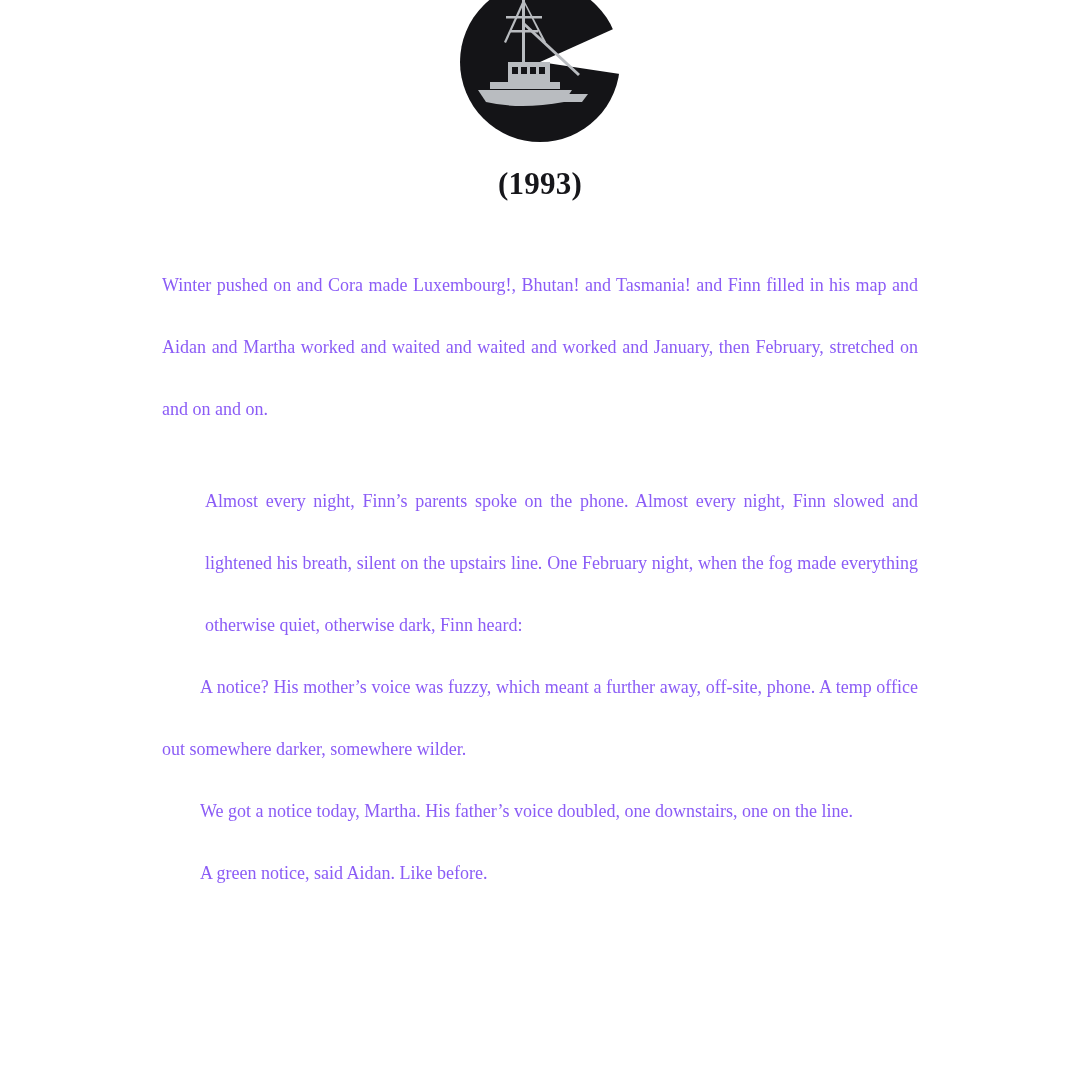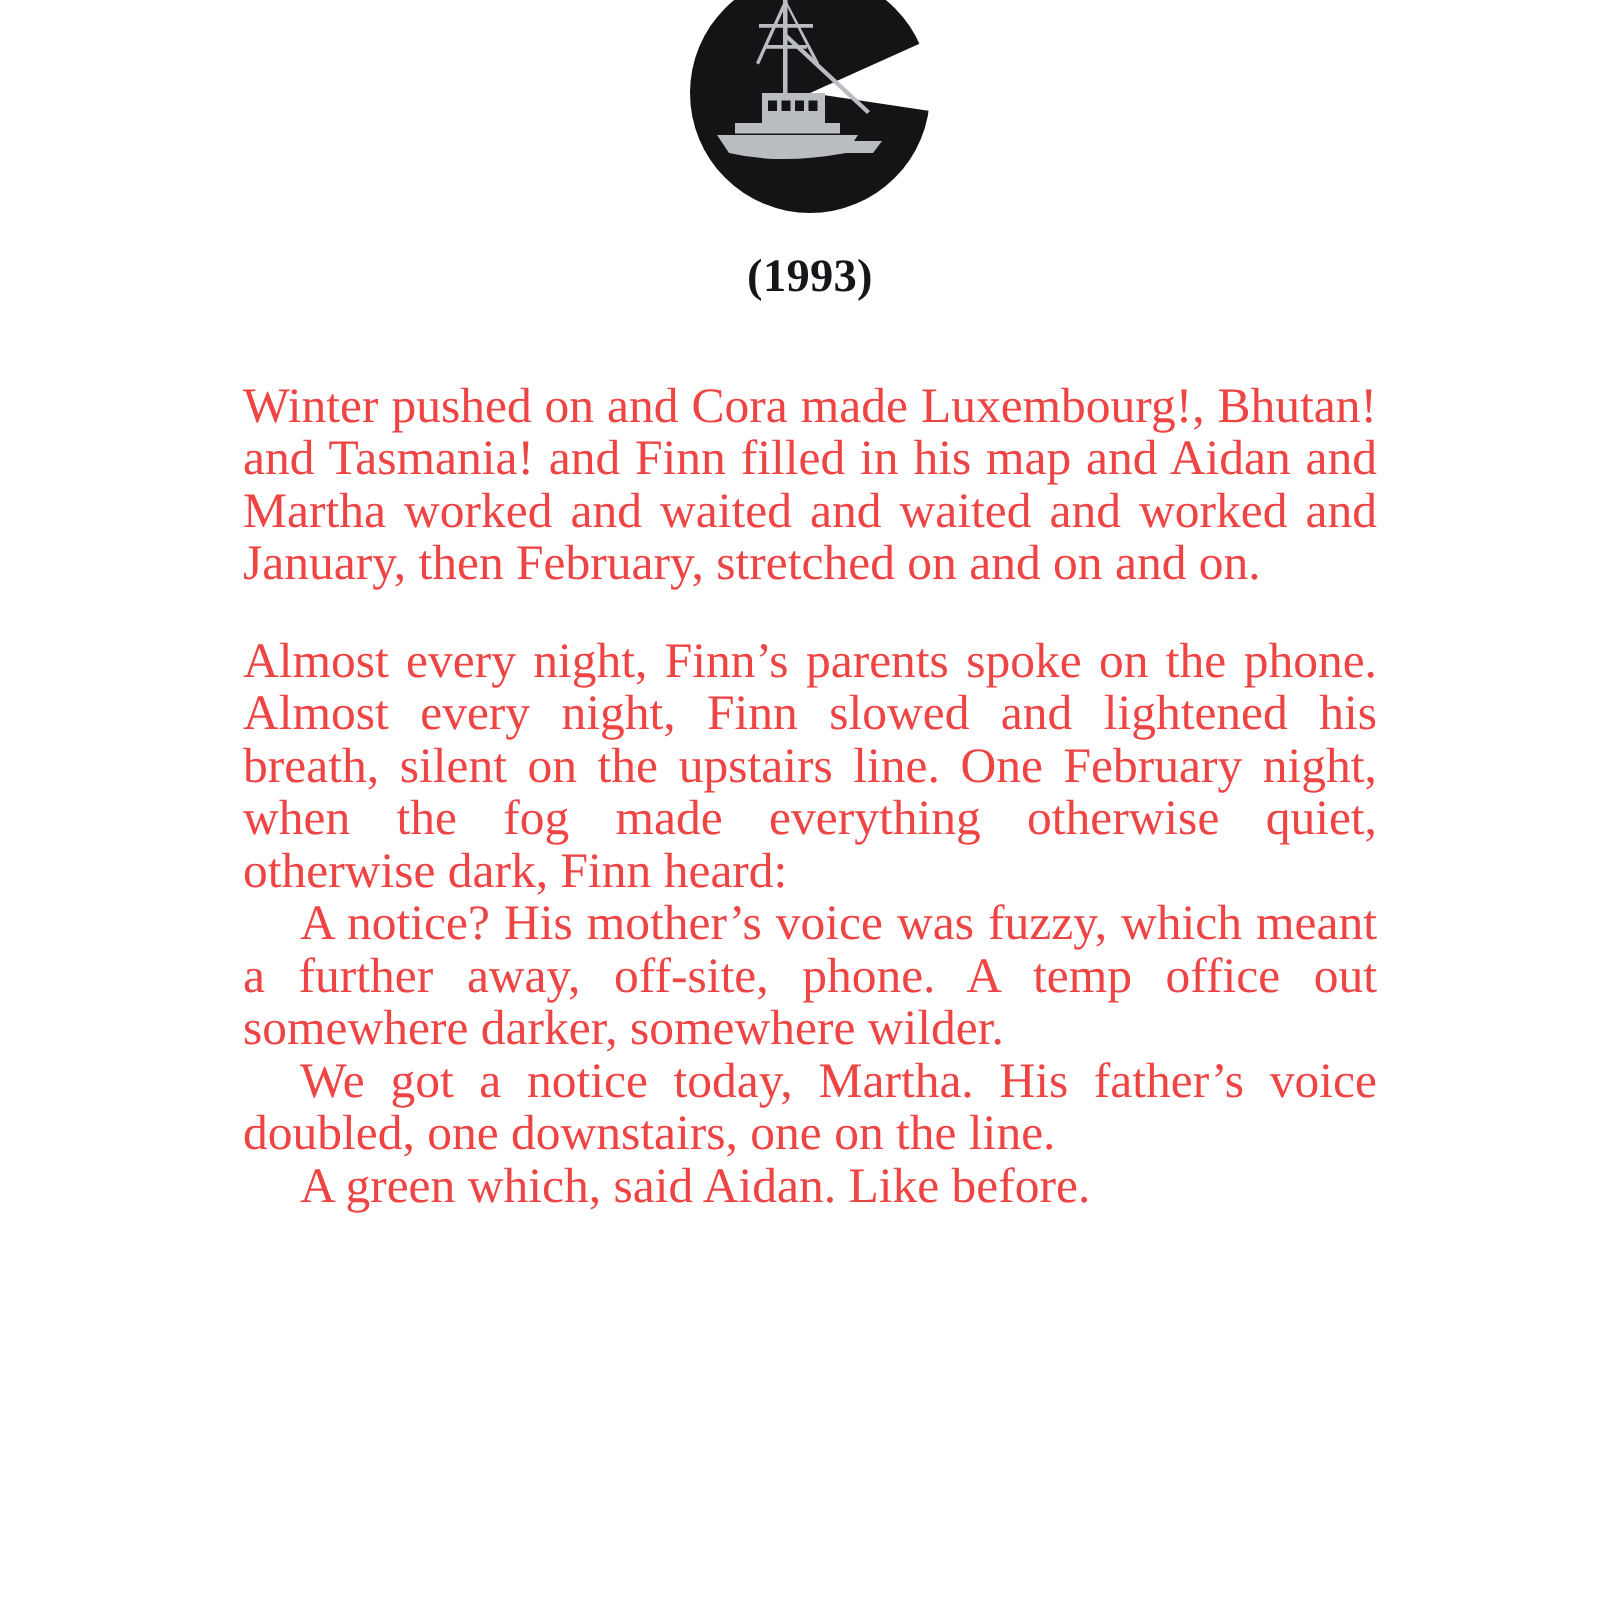--- a/index.html
+++ b/index.html
@@ -50,34 +50,35 @@
   }
 
   
   .body-block {
     margin: 0 auto;
     width: 756px;
     padding-top: 52px;
   }
   p {
     margin: 0;
-    font-size: 33px;
-    line-height: 35px;
-    color: #ef4444;
+    font-size: 18px;
+    line-height: 62px;
+    color: #8b5cf6;
     text-align: justify;
     text-justify: inter-word;
     -webkit-hyphens: none;
     hyphens: none;
   }
   p.first {
     text-indent: 0;
   }
   p.spaced {
     margin-top: 30px;
     text-indent: 0;
+    margin-left: 43px;
   }
   p.indented {
     text-indent: 38px;
   }
   p.nojust {
     text-align: left;
   }
   
 </style>
 </head>
@@ -123,16 +124,16 @@
     </div>
   </div>
 
   <div class="year">(1993)</div>
 
   <div class="body-block">
     <p class="first">Winter pushed on and Cora made Luxembourg!, Bhutan! and Tasmania! and Finn filled in his map and Aidan and Martha worked and waited and waited and worked and January, then February, stretched on and on and on.</p>
     <p class="spaced">Almost every night, Finn’s parents spoke on the phone. Almost every night, Finn slowed and lightened his breath, silent on the upstairs line. One February night, when the fog made everything otherwise quiet, otherwise dark, Finn heard:</p>
     <p class="indented">A notice? His mother’s voice was fuzzy, which meant a further away, off-site, phone. A temp office out somewhere darker, somewhere wilder.</p>
     <p class="indented">We got a notice today, Martha. His father’s voice doubled, one downstairs, one on the line.</p>
-    <p class="indented nojust">A green which, said Aidan. Like before.</p>
+    <p class="indented nojust">A green notice, said Aidan. Like before.</p>
   </div>
 
 </div>
 
 </body></html>

